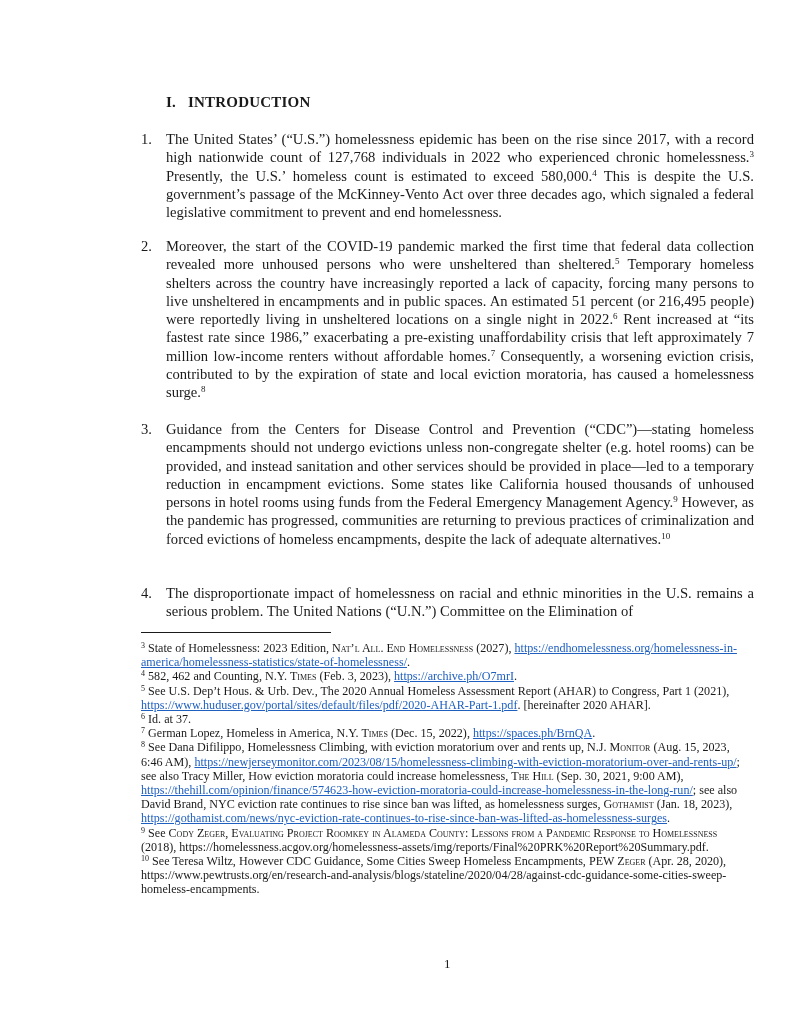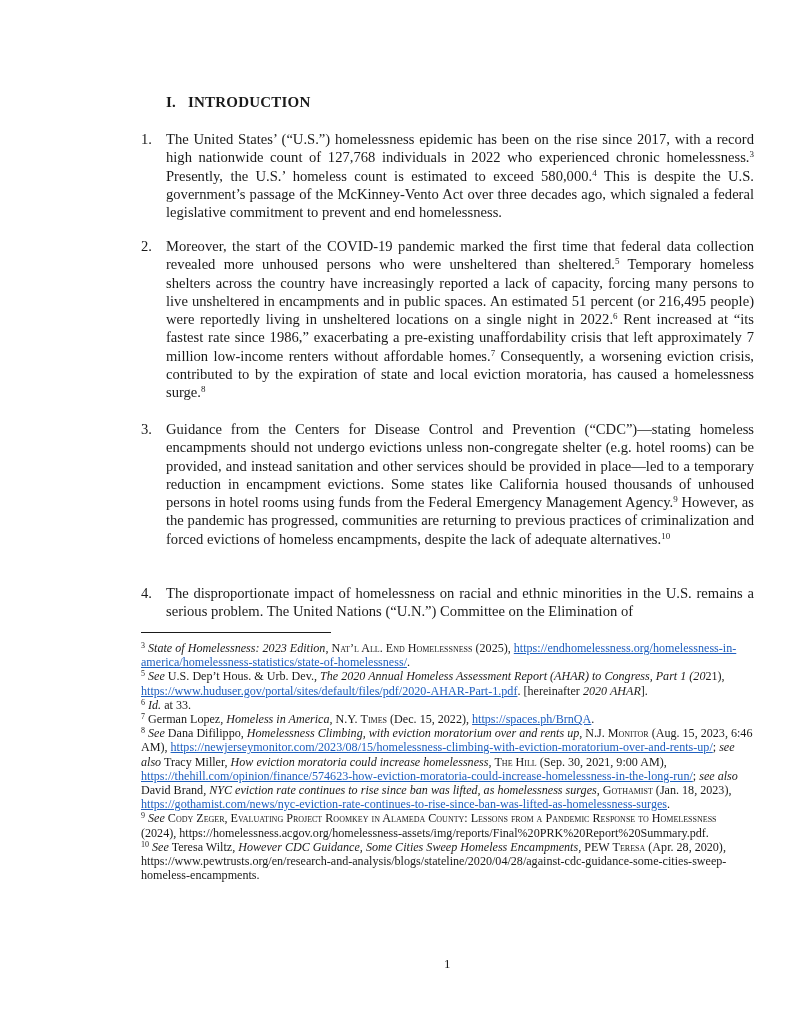--- a/index.html
+++ b/index.html
@@ -9,21 +9,21 @@
   .heading { position: absolute; left: 118px; top: 94px; font-weight: bold; font-size: 15px; letter-spacing: 0.2px; }
   .heading .num { display: inline-block; width: 22px; }
   .para { position: absolute; left: 93px; width: 613px; font-size: 14.6px; line-height: 18.3px; text-align: justify; }
   .para .pnum { position: absolute; left: 0; top: 0; }
   .para .ptext { margin-left: 25px; display: block; }
   sup { font-size: 9px; line-height: 0; vertical-align: 5px; }
   .rule { position: absolute; left: 93px; top: 632px; width: 190px; height: 1px; background: #1a1a1a; }
   .footnotes { position: absolute; left: 93px; top: 641px; width: 613px; font-size: 12.1px; line-height: 14.2px; }
   .fn { margin: 0; }
   .fn sup { font-size: 8px; vertical-align: 4px; }
-  .it { font-style: italic; }
+  .it { }
   .sc { font-variant: small-caps; }
   a, .link { color: #1f5fbf; text-decoration: underline; }
   .pagenum { position: absolute; left: 396px; top: 956px; font-size: 13px; }
 </style>
 </head>
 <body>
 
 <div class="page">
   <div class="heading">
     <span class="num">I.</span><span>INTRODUCTION</span>
@@ -42,23 +42,24 @@
     <span class="ptext"><span>Guidance from the Centers for Disease Control and Prevention (“CDC”)—stating homeless encampments should not undergo evictions unless non-congregate shelter (e.g. hotel rooms) can be provided, and instead sanitation and other services should be provided in place—led to a temporary reduction in encampment evictions. Some states like California housed thousands of unhoused persons in hotel rooms using funds from the Federal Emergency Management Agency.</span><sup>9</sup><span> However, as the pandemic has progressed, communities are returning to previous practices of criminalization and forced evictions of homeless encampments, despite the lack of adequate alternatives.</span><sup>10</sup></span>
   </div>
   <div class="para" style="top:584px">
     <span class="pnum">4.</span>
     <span class="ptext"><span>The disproportionate impact of homelessness on racial and ethnic minorities in the U.S. remains a serious problem. The United Nations (“U.N.”) Committee on the Elimination of</span></span>
   </div>
 
   <div class="rule"></div>
 
   <div class="footnotes">
-      <div class="fn"><sup>3</sup> <span class="it">State of Homelessness: 2023 Edition</span><span>, </span><span class="sc">Nat’l All. End Homelessness</span><span> (2025), </span><a class="link">https://endhomelessness.org/homelessness-in-america/homelessness-statistics/state-of-homelessness/</a><span>.</span></div>
+      <div class="fn"><sup>3</sup> <span class="it">State of Homelessness: 2023 Edition</span><span>, </span><span class="sc">Nat’l All. End Homelessness</span><span> (2027), </span><a class="link">https://endhomelessness.org/homelessness-in-america/homelessness-statistics/state-of-homelessness/</a><span>.</span></div>
+      <div class="fn"><sup>4</sup> <span class="it">582, 462 and Counting,</span><span> N.Y. </span><span class="sc">Times</span><span> (Feb. 3, 2023), </span><a class="link">https://archive.ph/O7mrI</a><span>.</span></div>
       <div class="fn"><sup>5</sup> <span class="it">See</span><span> U.S. Dep’t Hous. &amp; Urb. Dev., </span><span class="it">The 2020 Annual Homeless Assessment Report (AHAR) to Congress, Part 1 (20</span><span>21), </span><a class="link">https://www.huduser.gov/portal/sites/default/files/pdf/2020-AHAR-Part-1.pdf</a><span>. [hereinafter </span><span class="it">2020 AHAR</span><span>].</span></div>
-      <div class="fn"><sup>6</sup> <span class="it">Id.</span><span> at 33.</span></div>
+      <div class="fn"><sup>6</sup> <span class="it">Id.</span><span> at 37.</span></div>
       <div class="fn"><sup>7</sup> <span>German Lopez, </span><span class="it">Homeless in America</span><span>, N.Y. </span><span class="sc">Times</span><span> (Dec. 15, 2022), </span><a class="link">https://spaces.ph/BrnQA</a><span>.</span></div>
       <div class="fn"><sup>8</sup> <span class="it">See</span><span> Dana Difilippo, </span><span class="it">Homelessness Climbing, with eviction moratorium over and rents up</span><span>, N.J. </span><span class="sc">Monitor</span><span> (Aug. 15, 2023, 6:46 AM), </span><a class="link">https://newjerseymonitor.com/2023/08/15/homelessness-climbing-with-eviction-moratorium-over-and-rents-up/</a><span>; </span><span class="it">see also</span><span> Tracy Miller, </span><span class="it">How eviction moratoria could increase homelessness</span><span>, </span><span class="sc">The Hill</span><span> (Sep. 30, 2021, 9:00 AM), </span><a class="link">https://thehill.com/opinion/finance/574623-how-eviction-moratoria-could-increase-homelessness-in-the-long-run/</a><span>; </span><span class="it">see also</span><span> David Brand, </span><span class="it">NYC eviction rate continues to rise since ban was lifted, as homelessness surges</span><span>, </span><span class="sc">Gothamist</span><span> (Jan. 18, 2023), </span><a class="link">https://gothamist.com/news/nyc-eviction-rate-continues-to-rise-since-ban-was-lifted-as-homelessness-surges</a><span>.</span></div>
-      <div class="fn"><sup>9</sup> <span class="it">See</span><span> </span><span class="sc">Cody Zeger, Evaluating Project Roomkey in Alameda County: Lessons from a Pandemic Response to Homelessness</span><span> (2024), https://homelessness.acgov.org/homelessness-assets/img/reports/Final%20PRK%20Report%20Summary.pdf.</span></div>
-      <div class="fn"><sup>10</sup> <span class="it">See</span><span> Teresa Wiltz, </span><span class="it">However CDC Guidance, Some Cities Sweep Homeless Encampments</span><span>, PEW </span><span class="sc">Teresa</span><span> (Apr. 28, 2020), https://www.pewtrusts.org/en/research-and-analysis/blogs/stateline/2020/04/28/against-cdc-guidance-some-cities-sweep-homeless-encampments.</span></div>
+      <div class="fn"><sup>9</sup> <span class="it">See</span><span> </span><span class="sc">Cody Zeger, Evaluating Project Roomkey in Alameda County: Lessons from a Pandemic Response to Homelessness</span><span> (2018), https://homelessness.acgov.org/homelessness-assets/img/reports/Final%20PRK%20Report%20Summary.pdf.</span></div>
+      <div class="fn"><sup>10</sup> <span class="it">See</span><span> Teresa Wiltz, </span><span class="it">However CDC Guidance, Some Cities Sweep Homeless Encampments</span><span>, PEW </span><span class="sc">Zeger</span><span> (Apr. 28, 2020), https://www.pewtrusts.org/en/research-and-analysis/blogs/stateline/2020/04/28/against-cdc-guidance-some-cities-sweep-homeless-encampments.</span></div>
     </div>
 
   <div class="pagenum">1</div>
 </div>
 
 </body></html>

